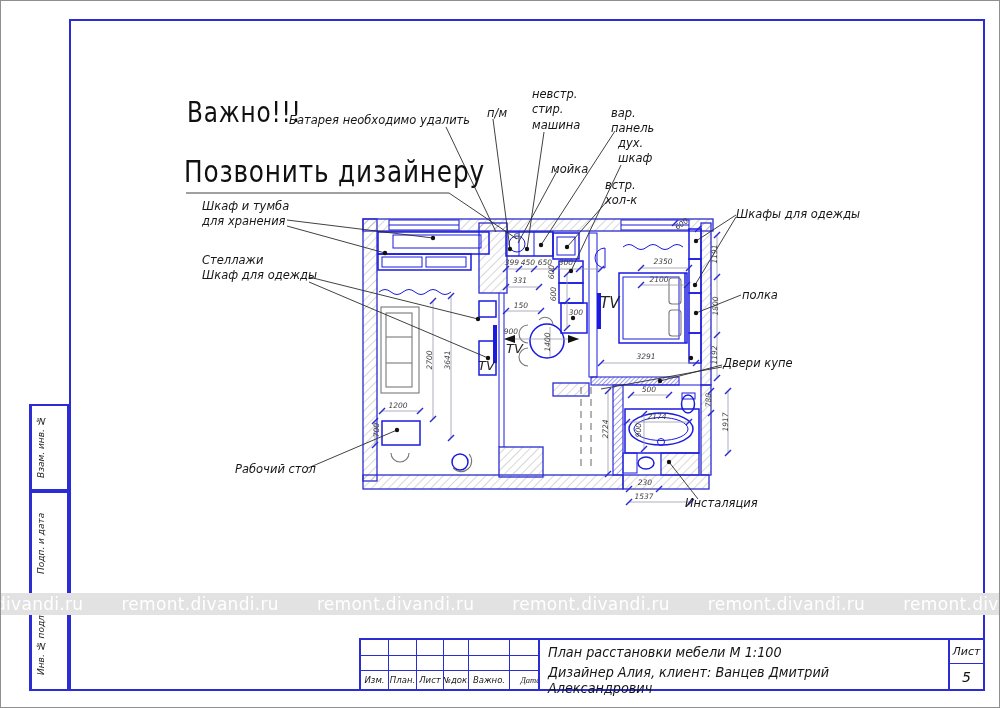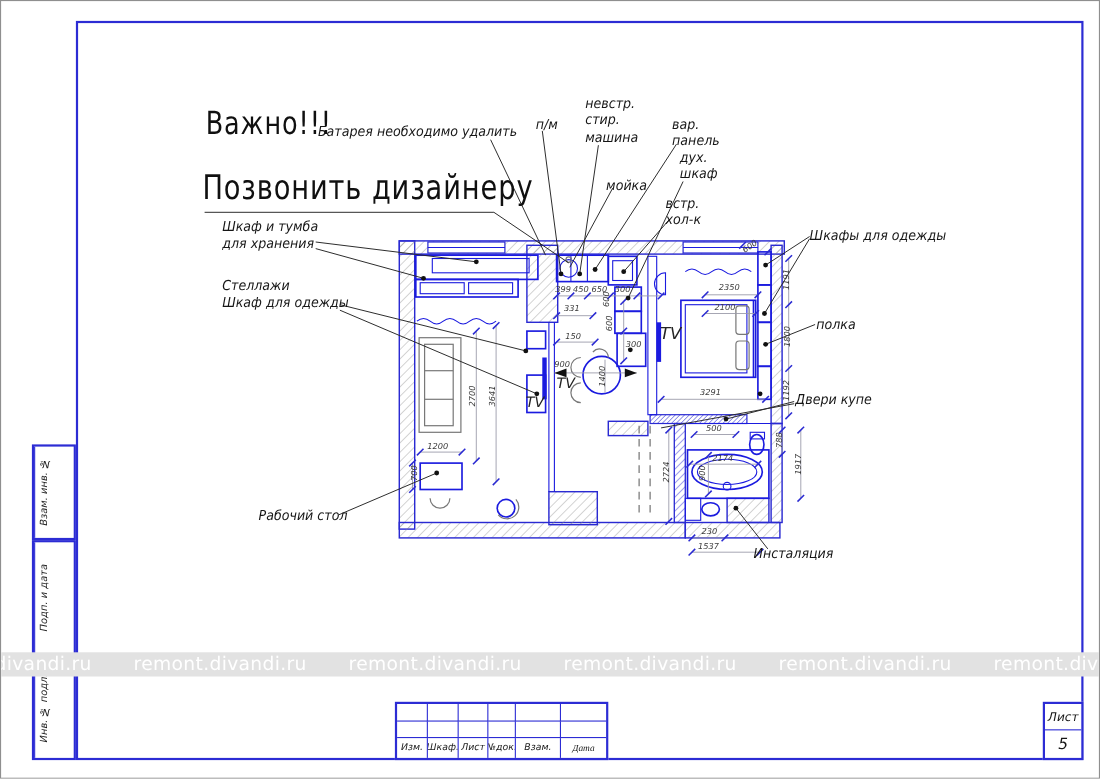--- a/index.html
+++ b/index.html
@@ -403,24 +403,28 @@
       <div></div>
       <div></div>
       <div></div>
     <div></div>
       <div></div>
       <div></div>
       <div></div>
       <div></div>
       <div></div>
     <div>Изм.</div>
-    <div>Шкаф.</div>
+    <div>План.</div>
     <div>Лист</div>
     <div>№док.</div>
-    <div>Взам.</div>
+    <div>Важно.</div>
     <div>Дата</div>
+  </div>
+  <div class="tb tb-main">
+    <div class="l1">План расстановки мебели М 1:100</div>
+    <div class="l2">Дизайнер Алия, клиент: Ванцев Дмитрий Александрович</div>
   </div>
   <div class="tb tb-sheet">
     <div class="sl">Лист</div>
     <div class="sn">5</div>
   </div>
 
 </div>
 
 </body></html>

